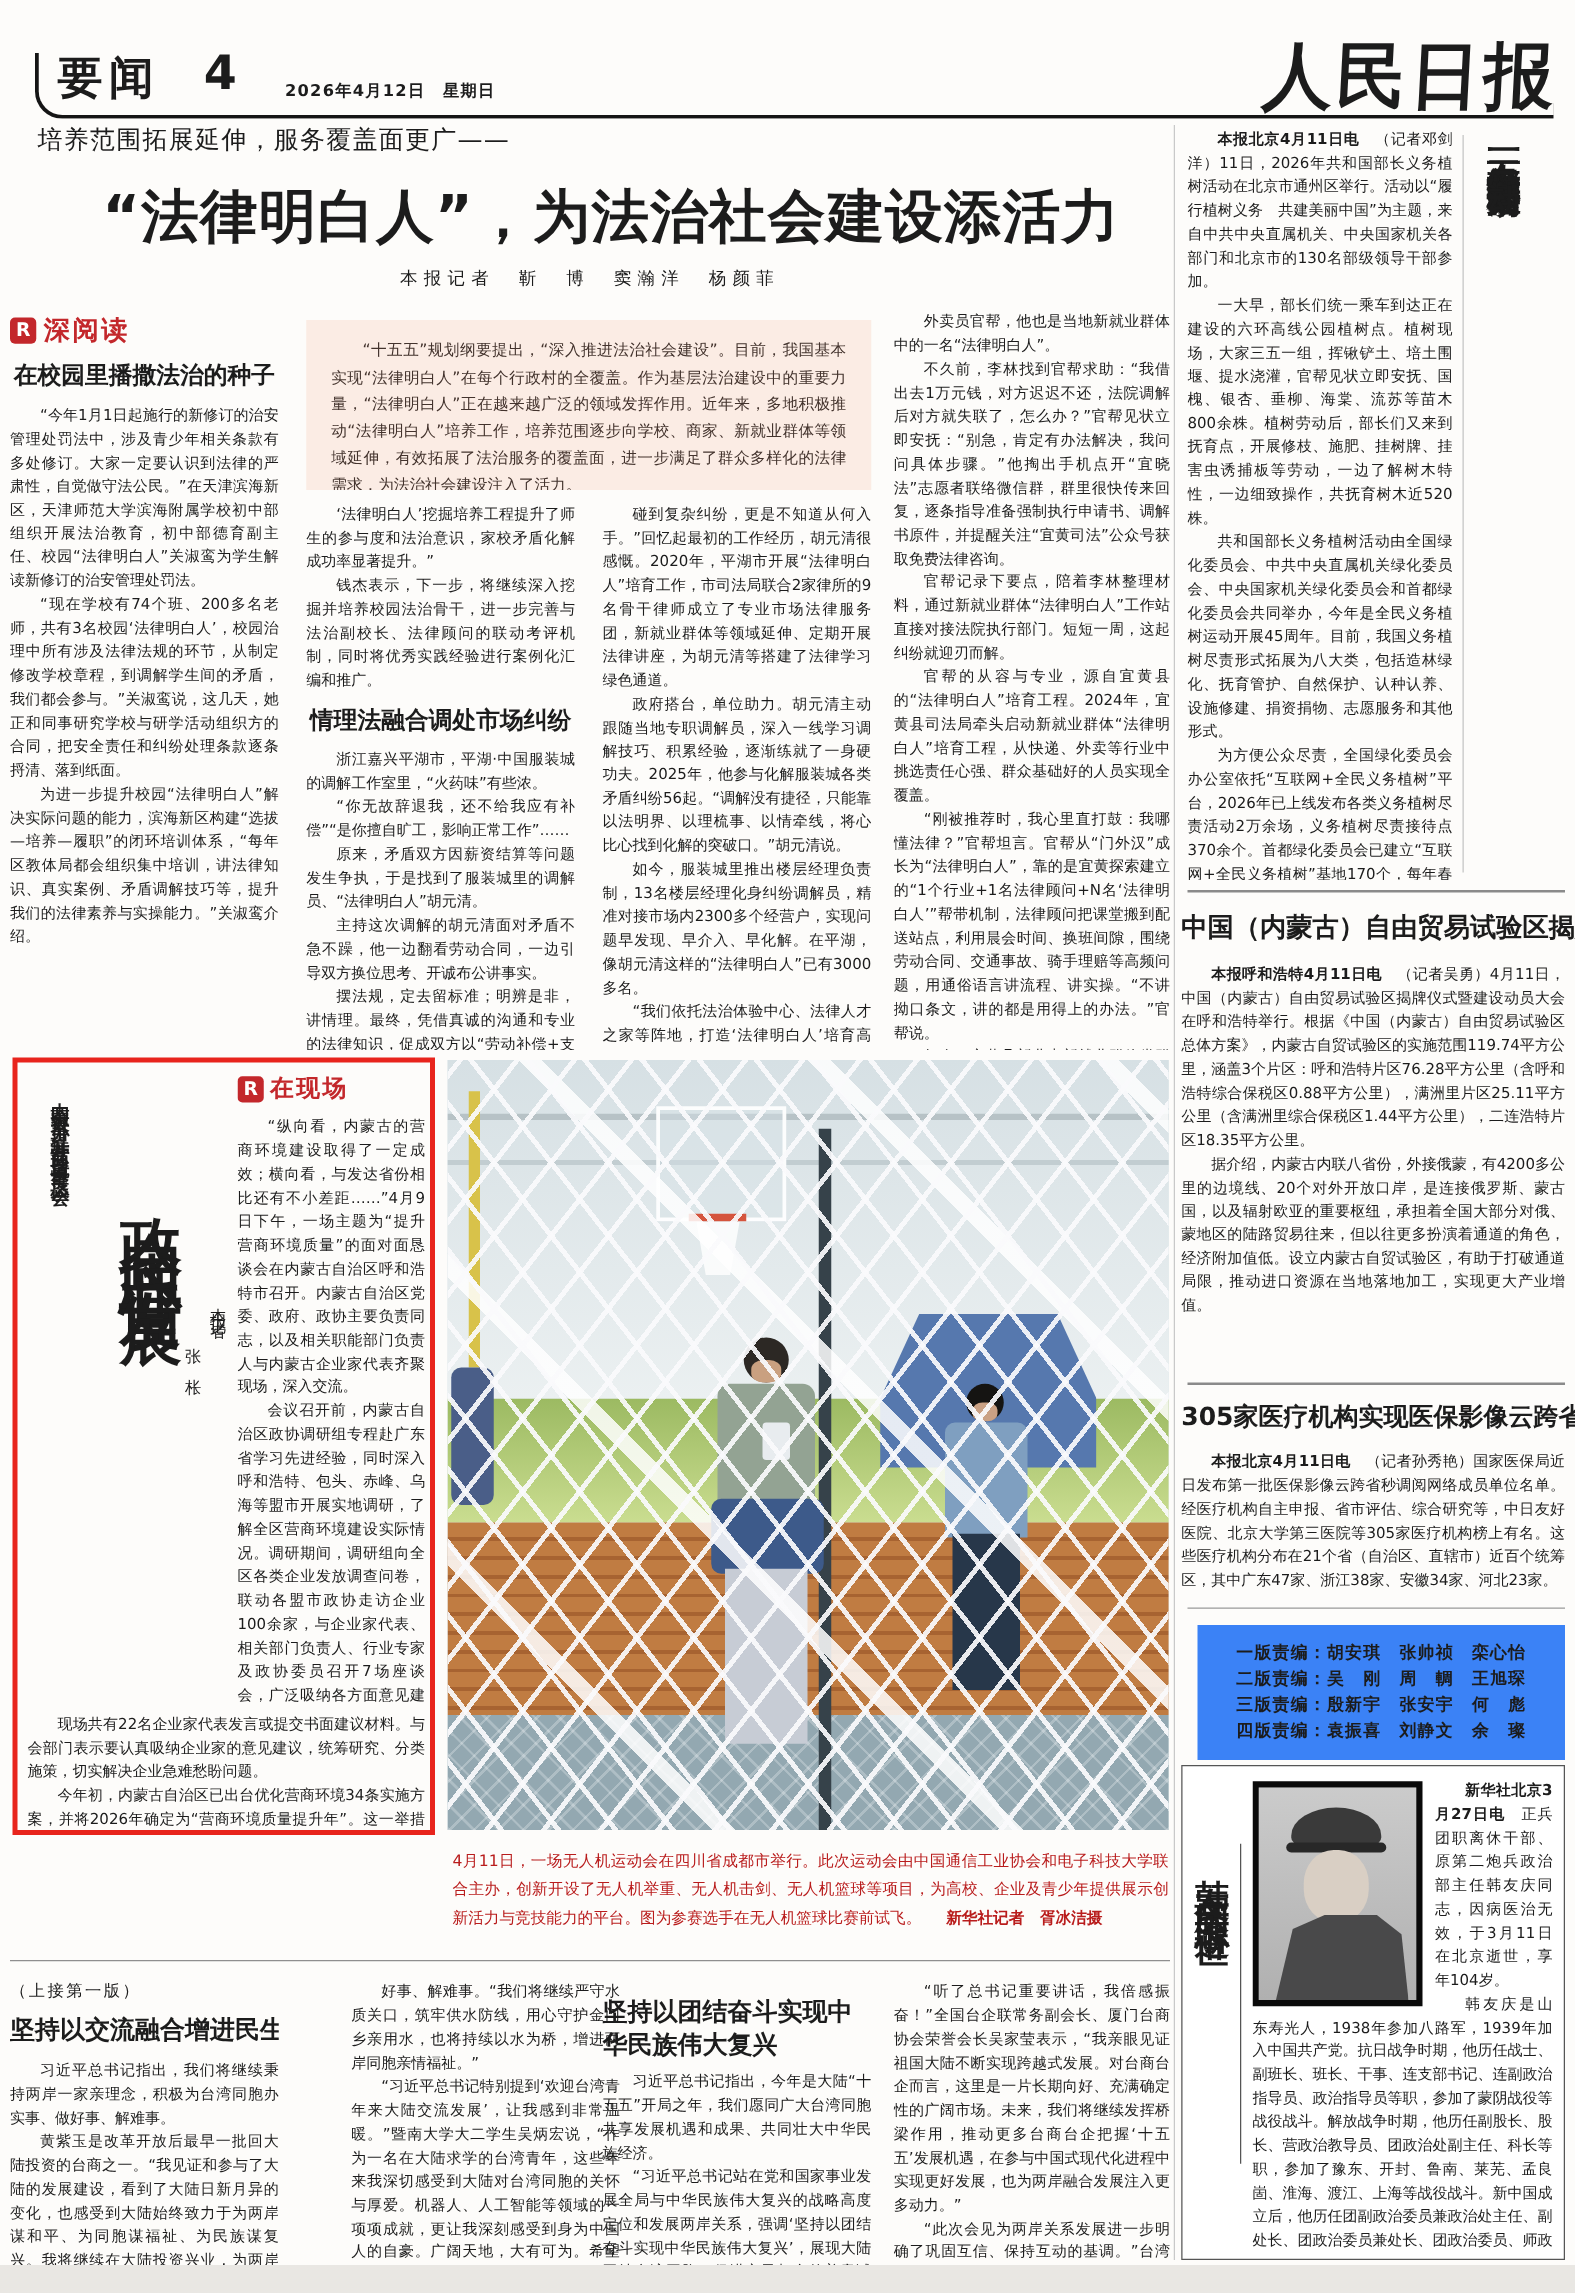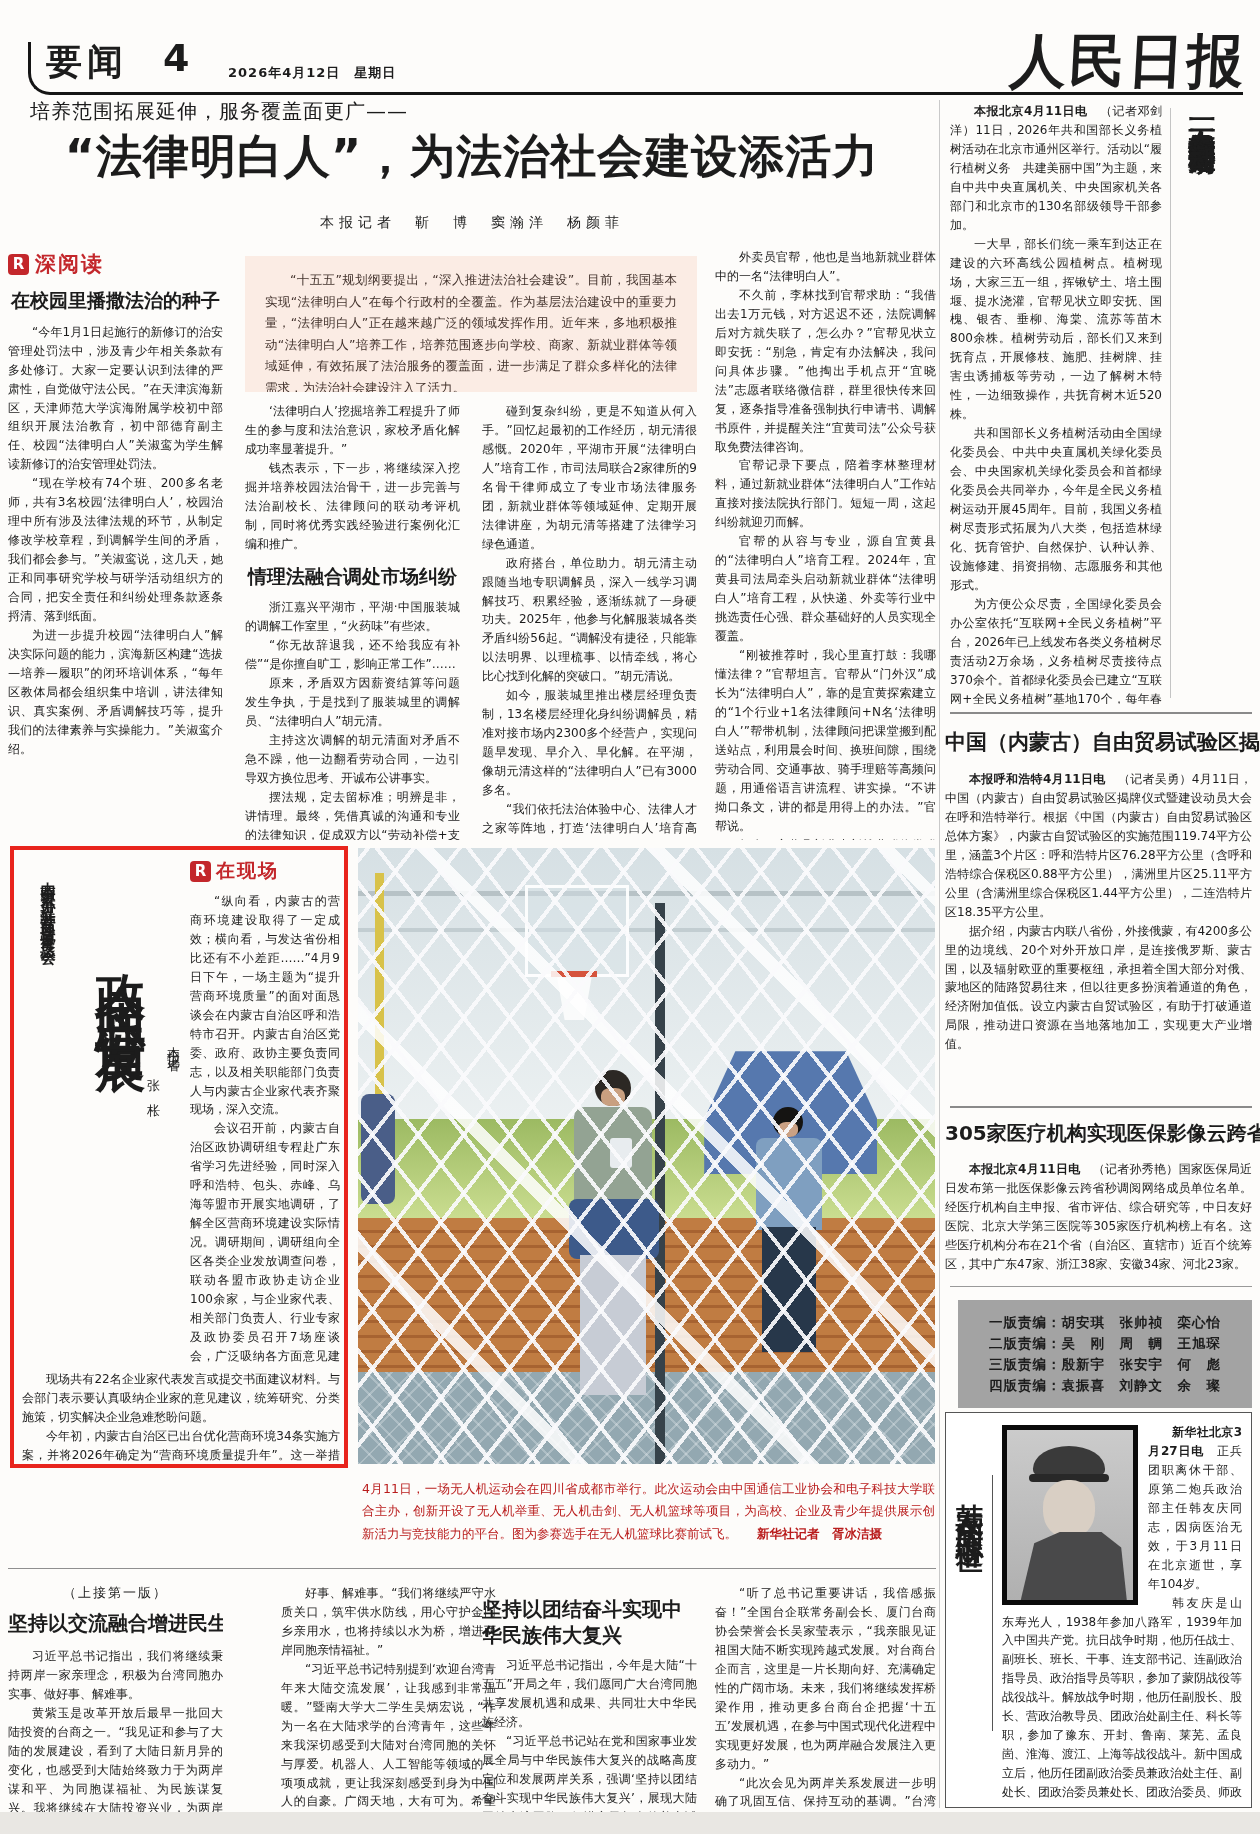--- a/index.html
+++ b/index.html
@@ -36,21 +36,21 @@
   .vrule-main{position:absolute;left:939px;top:100px;width:1px;height:1708px;background:#c9c9c9;}
   .tree-text{position:absolute;left:950px;top:102px;width:212px;height:602px;overflow:hidden;}
   .tree-vline{position:absolute;left:1170px;top:108px;width:1px;height:590px;background:#c4c4c4;}
   .tree-headline{position:absolute;left:1184px;top:106px;height:598px;writing-mode:vertical-rl;
                  font-size:27px;font-weight:900;letter-spacing:1px;}
   .sep{position:absolute;left:950px;width:302px;height:2px;background:#8a8a8a;}
   .rc-headline{position:absolute;left:945px;width:307px;text-align:center;font-weight:900;white-space:nowrap;}
   .fta-body{position:absolute;left:945px;top:770px;width:307px;height:330px;overflow:hidden;}
   .med-body{position:absolute;left:945px;top:1160px;width:307px;height:112px;overflow:hidden;}
   .thin-sep{position:absolute;left:950px;top:1286px;width:302px;height:1px;background:#999;}
-  .edbox{position:absolute;left:958px;top:1300px;width:294px;height:108px;background:#a3a3a3;
+  .edbox{position:absolute;left:958px;top:1300px;width:294px;height:108px;background:#3b82f6;
          padding:12px 0;box-sizing:border-box;text-align:center;}
   .ed-line{font-size:13.5px;line-height:1.55;font-weight:600;margin:0;letter-spacing:1px;text-indent:0;text-align:center;}
   .obituary{position:absolute;left:945px;top:1412px;width:307px;height:396px;border:1px solid #555;
             box-sizing:border-box;background:#fff;}
   .obit-title{position:absolute;left:4px;top:68px;height:280px;writing-mode:vertical-rl;
               font-size:28px;font-weight:900;letter-spacing:7px;}
   .obit-vline{position:absolute;left:46px;top:62px;width:1px;height:256px;background:#555;}
   .obit-body{position:absolute;left:56px;top:10px;width:240px;height:376px;overflow:hidden;}
   .obit-photo{float:left;width:126px;height:170px;border:5px solid #0a0a0a;margin:2px 10px 4px 0;
               position:relative;background:linear-gradient(180deg,#cbcbcb,#b0b0b0);overflow:hidden;}
@@ -113,38 +113,38 @@
         repeating-linear-gradient(45deg,transparent 0 150px,rgba(255,255,255,.85) 150px 163px);}
   .caption{position:absolute;left:362px;top:1478px;width:573px;font-size:12.5px;line-height:1.78;
            text-align:justify;color:#b91c1c;}
   .caption .cap-text{text-indent:2em;display:inline;}
   .cap-credit{margin-left:16px;font-weight:700;}
   
   .b-rule{position:absolute;left:8px;top:1568px;width:928px;height:1px;background:#8f8f8f;}
   .b-cols{position:absolute;left:8px;top:1584px;width:928px;height:240px;}
   .bcol{position:absolute;top:0;width:215px;height:240px;overflow:hidden;}
   #b1{left:0;} #b2{left:237px;margin-left:36px;} #b3{left:474px;} #b4{left:707px;width:221px;}
-  .b-cont{font-size:13px;margin:0 0 8px;letter-spacing:2px;text-align:center;}
+  .b-cont{font-size:13px;margin:0 0 8px;letter-spacing:2px;}
   .b-h1{font-size:20px;font-weight:900;white-space:nowrap;margin:2px 0 10px;}
   .b-h2{font-size:20px;font-weight:900;line-height:1.3;margin:12px 0 8px;}
   .foot-band{position:absolute;left:0;top:1812px;width:1260px;height:22px;background:#e9e7e3;}
 </style>
 </head>
 <body>
 
 <div class="page">
 
   <div class="hdr-rule"></div>
   <div class="hdr-sec">要闻</div>
   <div class="hdr-num">4</div>
   <div class="hdr-date">2026年4月12日　星期日</div>
   <div class="masthead">人民日报</div>
 
   <div class="m-kicker">培养范围拓展延伸，服务覆盖面更广——</div>
-  <h1 class="m-headline" style="margin:0;">“法律明白人”，为法治社会建设添活力</h1>
+  <h1 class="m-headline" style="margin:17px;">“法律明白人”，为法治社会建设添活力</h1>
   <div class="m-byline">本报记者　靳　博　窦瀚洋　杨颜菲</div>
 
   <div class="m-cols">
     <div class="col" id="c1">
       <div class="badge-row">
         <span class="r-icon">R</span>
         <span class="badge-txt">深阅读</span>
       </div>
       <div class="col-subhead">在校园里播撒法治的种子</div>
       <div>

